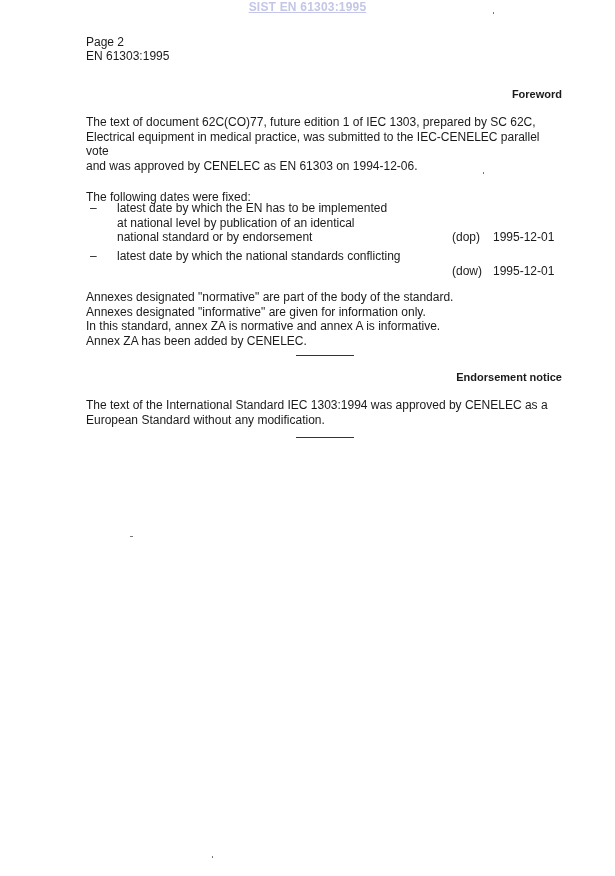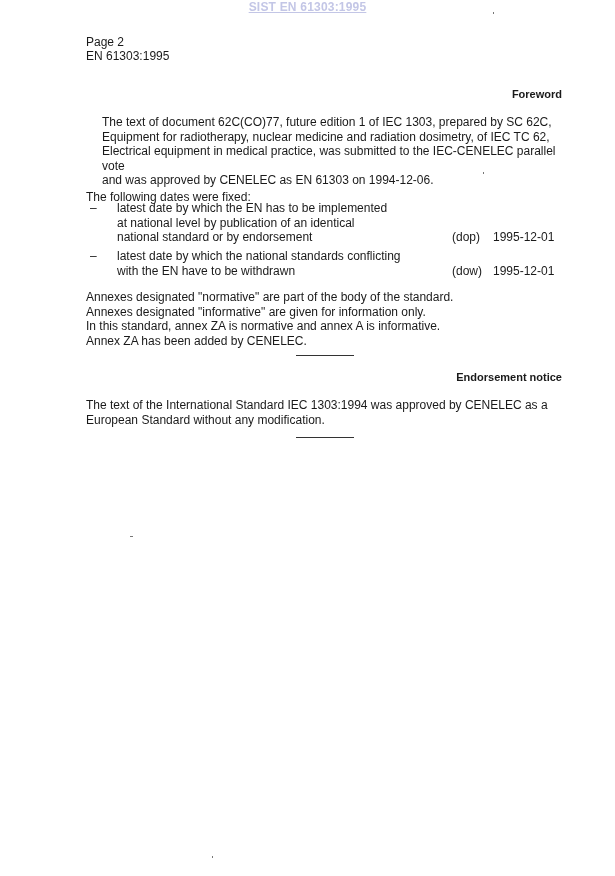--- a/index.html
+++ b/index.html
@@ -28,23 +28,22 @@
 
 <div class="watermark">SIST EN 61303:1995</div>
 
 <div class="hdr">
   <div>Page 2</div>
   <div>EN 61303:1995</div>
 </div>
 
 <div class="heading" style="top:88px;">Foreword</div>
 
-<div class="para-left" style="top:115px;margin-left:16px;">
+<div class="para-left" style="top:115px;">
   <div>The text of document 62C(CO)77, future edition 1 of IEC 1303, prepared by SC 62C,</div>
-  <div>Equipment for  radiotherapy, nuclear medicine and radiation dosimetry, of IEC TC 62,</div>
   <div>Electrical equipment in medical practice, was submitted to the IEC-CENELEC parallel vote</div>
   <div>and was approved by CENELEC as EN 61303 on 1994-12-06.</div>
 </div>
 
 <div class="para-left" style="top:190px;">The following dates were fixed:</div>
 
 <div class="item" style="top:201px;">
   <span class="dash">–</span>
   <div class="txt">
     <div>latest date by which the EN has to be implemented</div>
@@ -52,21 +51,20 @@
     <div>national standard or by endorsement</div>
   </div>
   <span class="code" style="top:29px;">(dop)</span>
   <span class="date" style="top:29px;">1995-12-01</span>
 </div>
 
 <div class="item" style="top:249px;">
   <span class="dash">–</span>
   <div class="txt">
     <div>latest date by which the national standards conflicting</div>
-    <div>with the EN have to be withdrawn</div>
   </div>
   <span class="code" style="top:14.5px;">(dow)</span>
   <span class="date" style="top:14.5px;">1995-12-01</span>
 </div>
 
 <div class="para-left" style="top:290px;">
   <div>Annexes designated "normative" are part of the body of the standard.</div>
   <div>Annexes designated "informative" are given for information only.</div>
   <div>In this standard, annex ZA is normative and annex A is  informative.</div>
   <div>Annex ZA has been added by CENELEC.</div>

